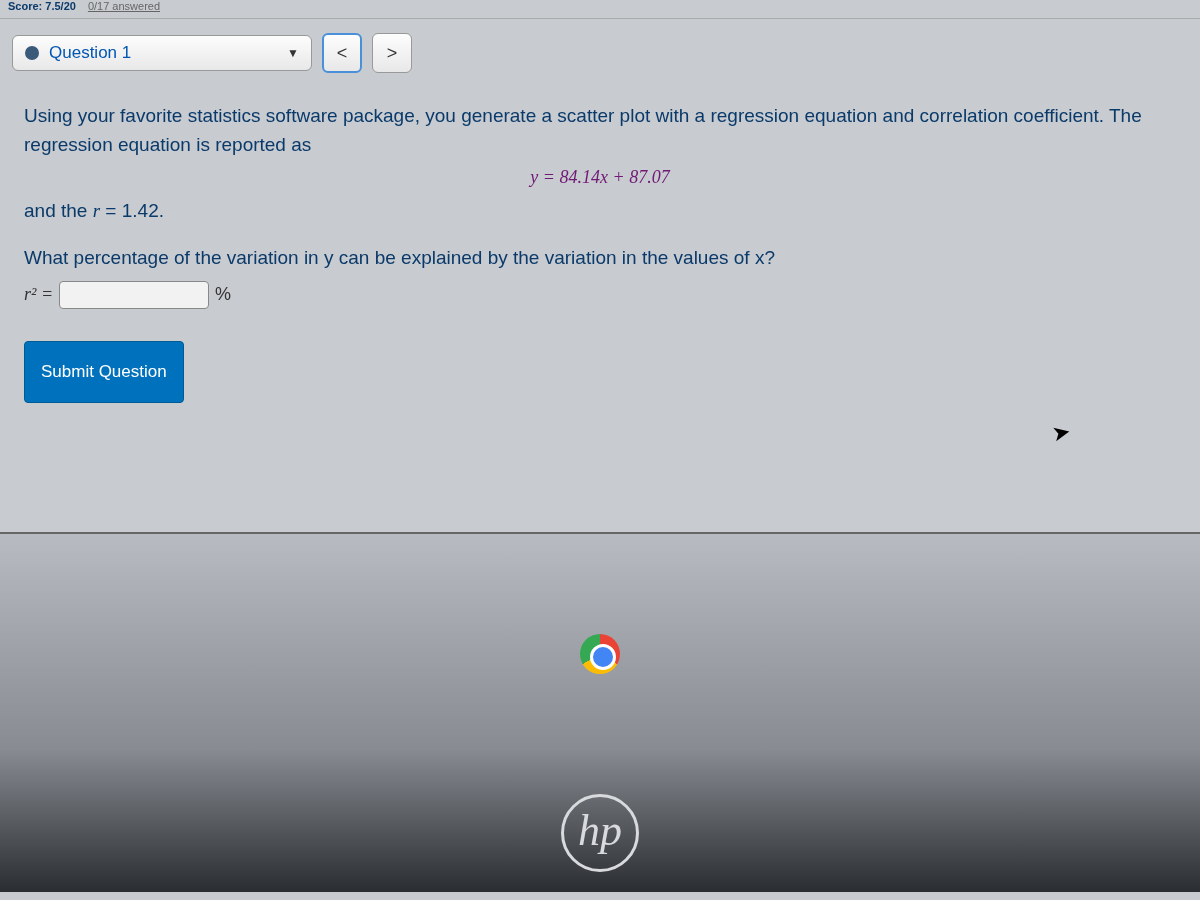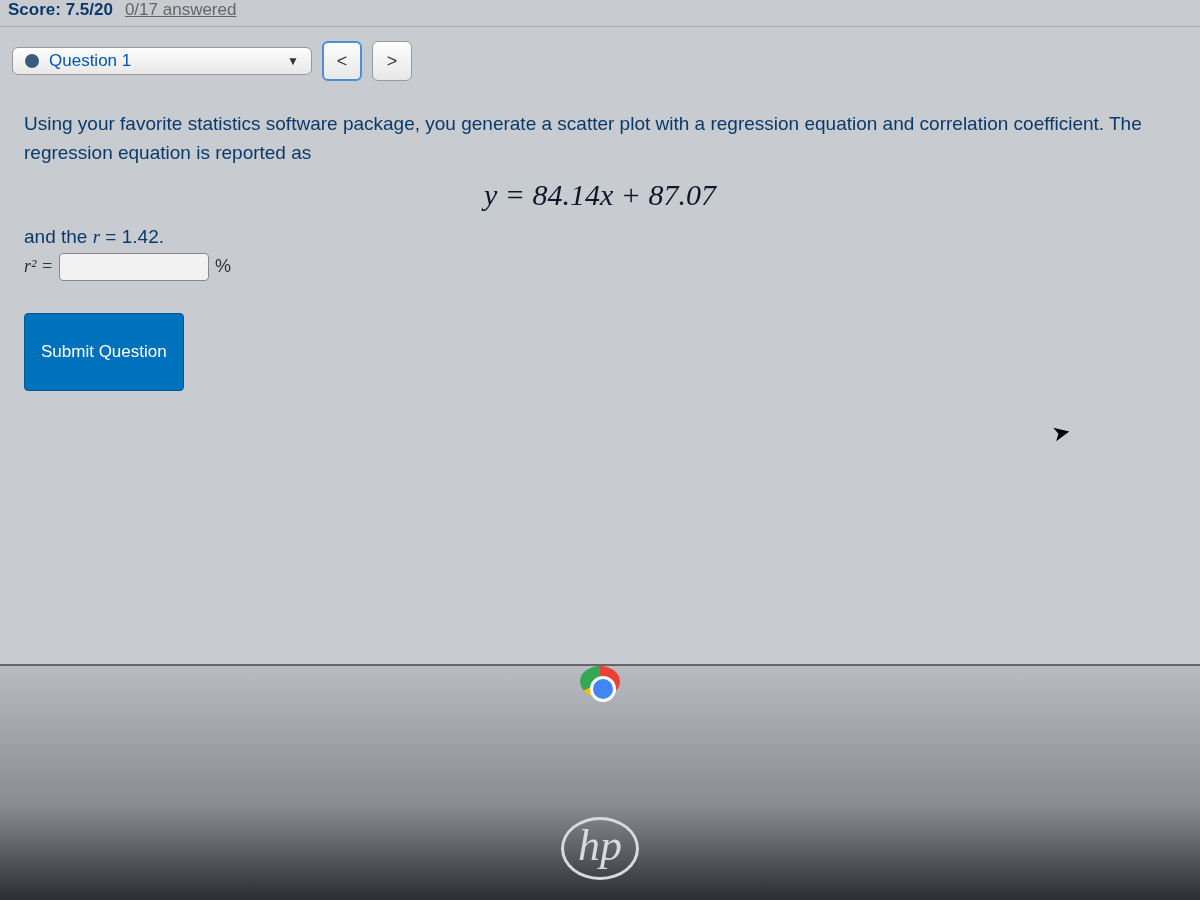--- a/index.html
+++ b/index.html
@@ -9,39 +9,39 @@
       width: 1200px;
       height: 900px;
       overflow: hidden;
       position: relative;
     }
     .score-bar {
       display: flex;
       align-items: flex-start;
       gap: 12px;
       padding: 0 8px 4px 8px;
-      font-size: 17px;
+      font-size: 11px;
       color: #0a3a6a;
       font-weight: 600;
     }
     .score-text { color: #0a3a6a; }
     .answered-text { color: #666; font-weight: 500; text-decoration: underline; }
     .divider { height: 1px; background: #aaa; margin: 2px 0 8px 0; }
     .nav-row {
       display: flex;
       align-items: center;
       gap: 10px;
       padding: 6px 12px;
     }
     .question-select {
       display: flex;
       align-items: center;
       justify-content: space-between;
       width: 300px;
-      height: 28px;
+      height: 36px;
       background: linear-gradient(#fdfdfd, #e8e8e8);
       border: 1px solid #999;
       border-radius: 6px;
       padding: 0 12px;
       cursor: pointer;
     }
     .question-select .left { display: flex; align-items: center; gap: 10px; }
     .status-dot {
       width: 14px; height: 14px; border-radius: 50%;
       background: #3a5a7a; display: inline-block;
@@ -59,52 +59,52 @@
     .question-body {
       padding: 22px 24px;
       font-size: 19px;
       color: #0a3a6a;
       line-height: 1.55;
     }
     .equation {
       text-align: center;
       font-family: "Times New Roman", serif;
       font-style: italic;
-      font-size: 30px;
-      color: #0f172a;
+      font-size: 18px;
+      color: #701a75;
       margin: 4px 0;
     }
     .r-line { font-family: "Times New Roman", serif; font-style: italic; }
     .sub-q { margin-top: 18px; }
     .answer-row {
       display: flex; align-items: center; gap: 6px;
-      margin-top: 1px; font-size: 18px;
+      margin-top: 8px; font-size: 18px;
     }
     .r2-label { font-family: "Times New Roman", serif; font-style: italic; color: #333; }
     .answer-input {
       width: 150px; height: 28px;
       border: 1px solid #888; border-radius: 4px;
       background: #f2f2f2; padding: 0 6px; font-size: 15px;
     }
     .pct-sign { color: #333; margin-left: 0; }
     .hint { color: #0a3a6a; }
     .submit-btn {
       display: inline-block;
       margin-top: 32px;
       background: #0071bc;
       color: #fff;
       border: 1px solid #005a94;
       border-radius: 4px;
-      padding: 28px 16px;
+      padding: 20px 16px;
       font-size: 17px;
       cursor: pointer;
     }
     .screen-bottom {
-      position: absolute; bottom: 0; left: 0; right: 0;
-      height: 236px;
+      position: absolute; bottom: 8px; left: 0; right: 0;
+      height: 360px;
       background: linear-gradient(#b8bcc2 0%, #888c92 60%, #2a2d31 100%);
       border-top: 2px solid #666;
       display: flex; flex-direction: column; align-items: center; justify-content: flex-end;
       padding-bottom: 20px;
     }
     .chrome-icon {
       width: 40px; height: 40px; border-radius: 50%;
       background: conic-gradient(#ea4335 0deg 120deg, #fbbc05 120deg 240deg, #34a853 240deg 360deg);
       position: relative; margin-bottom: 120px;
     }
@@ -151,20 +151,21 @@
     <span>&gt;</span>
   </div>
 </div>
 
 <div class="question-body">
   <div>Using your favorite statistics software package, you generate a scatter plot with a regression equation and correlation coefficient. The regression equation is reported as</div>
   <div class="equation">y = 84.14x + 87.07</div>
   <div>
     <span>and the </span><span class="r-line">r</span><span> = 1.42.</span>
   </div>
+  <div class="sub-q">What percentage of the variation in y can be explained by the variation in the values of x?</div>
   <div class="answer-row">
     <span class="r2-label">r² =</span>
     <input type="text" class="answer-input" style="">
     <span class="pct-sign">%</span>
   </div>
   <button class="submit-btn">Submit Question</button>
 </div>
 
 <div class="cursor">➤</div>
 

